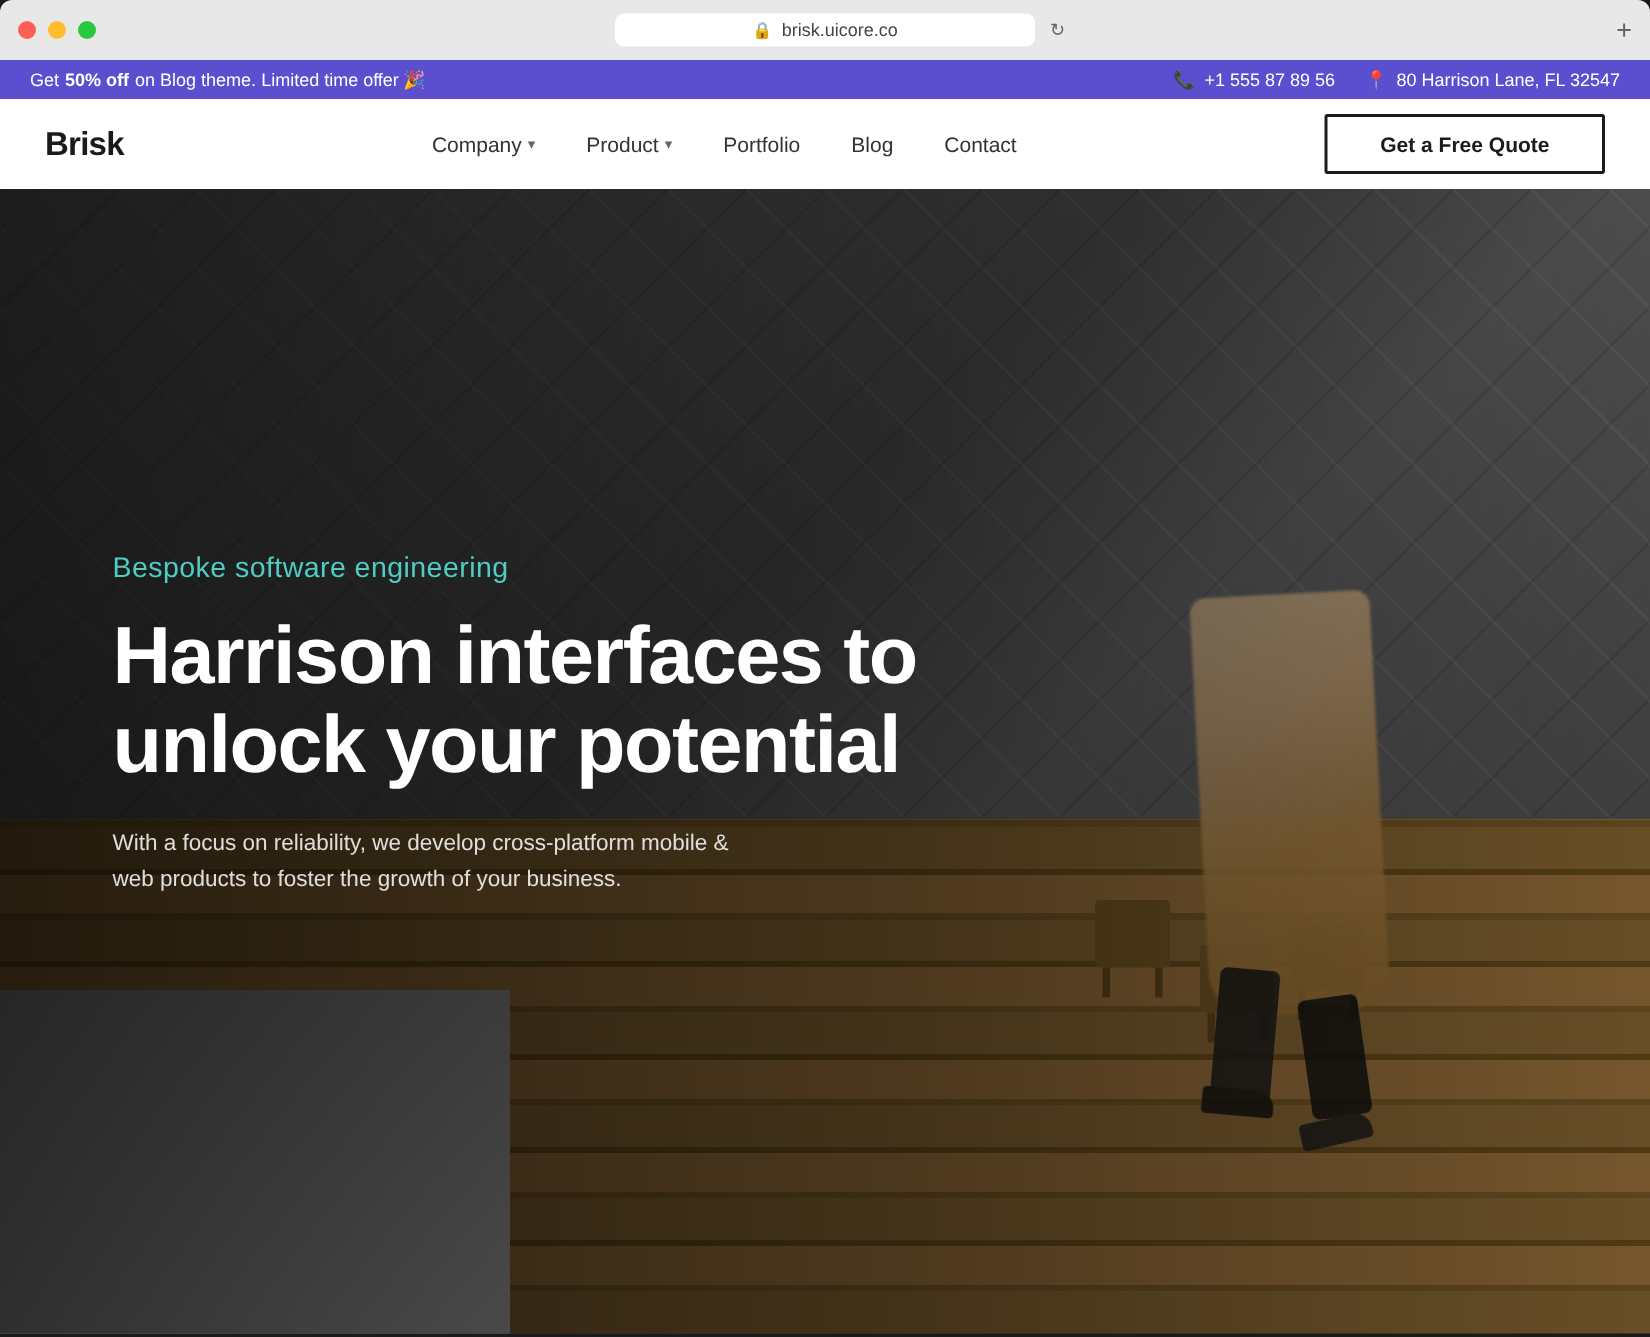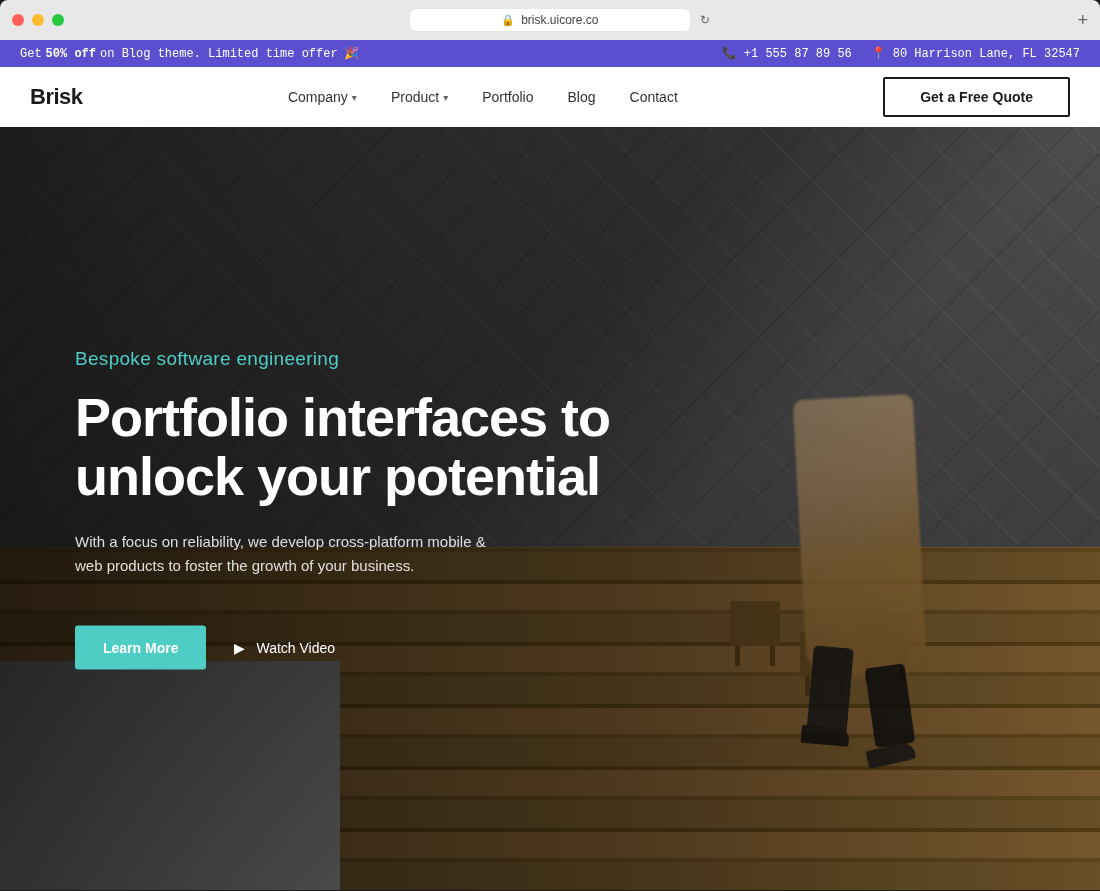--- a/index.html
+++ b/index.html
@@ -68,21 +68,20 @@
 
     
     .promo-banner {
       background: #5b4fcf;
       color: white;
       font-size: 12px;
       padding: 6px 20px;
       display: flex;
       align-items: center;
       justify-content: space-between;
-      font-family: Liberation Mono, monospace;
     }
     .promo-text { display: flex; align-items: center; gap: 4px; }
     .promo-right { display: flex; align-items: center; gap: 20px; font-size: 12px; }
     .promo-contact { display: flex; align-items: center; gap: 6px; }
 
     
     .navbar {
       background: white;
       height: 60px;
       display: flex;
@@ -498,28 +497,20 @@
       </div>
     </div>
   </div>
 
   <div class="hero-bg"></div>
 
   <div class="hero-content">
     <p class="hero-tagline">Bespoke software engineering</p>
 
     <h1 class="hero-title">
-      <span>Portfolio interfaces to</span><br>
+      <span>Harrison interfaces to</span><br>
       <span>unlock your potential</span>
     </h1>
 
     <p class="hero-subtitle">With a focus on reliability, we develop cross-platform mobile &amp; web products to foster the growth of your business.</p>
 
-    <div class="hero-actions">
-      <button class="btn-learn-more">Learn More</button>
-
-      <button class="btn-watch-video">
-        <span class="play-icon">▶</span>
-        <span>Watch Video</span>
-      </button>
-    </div>
   </div>
 </section>
 
 </body></html>

